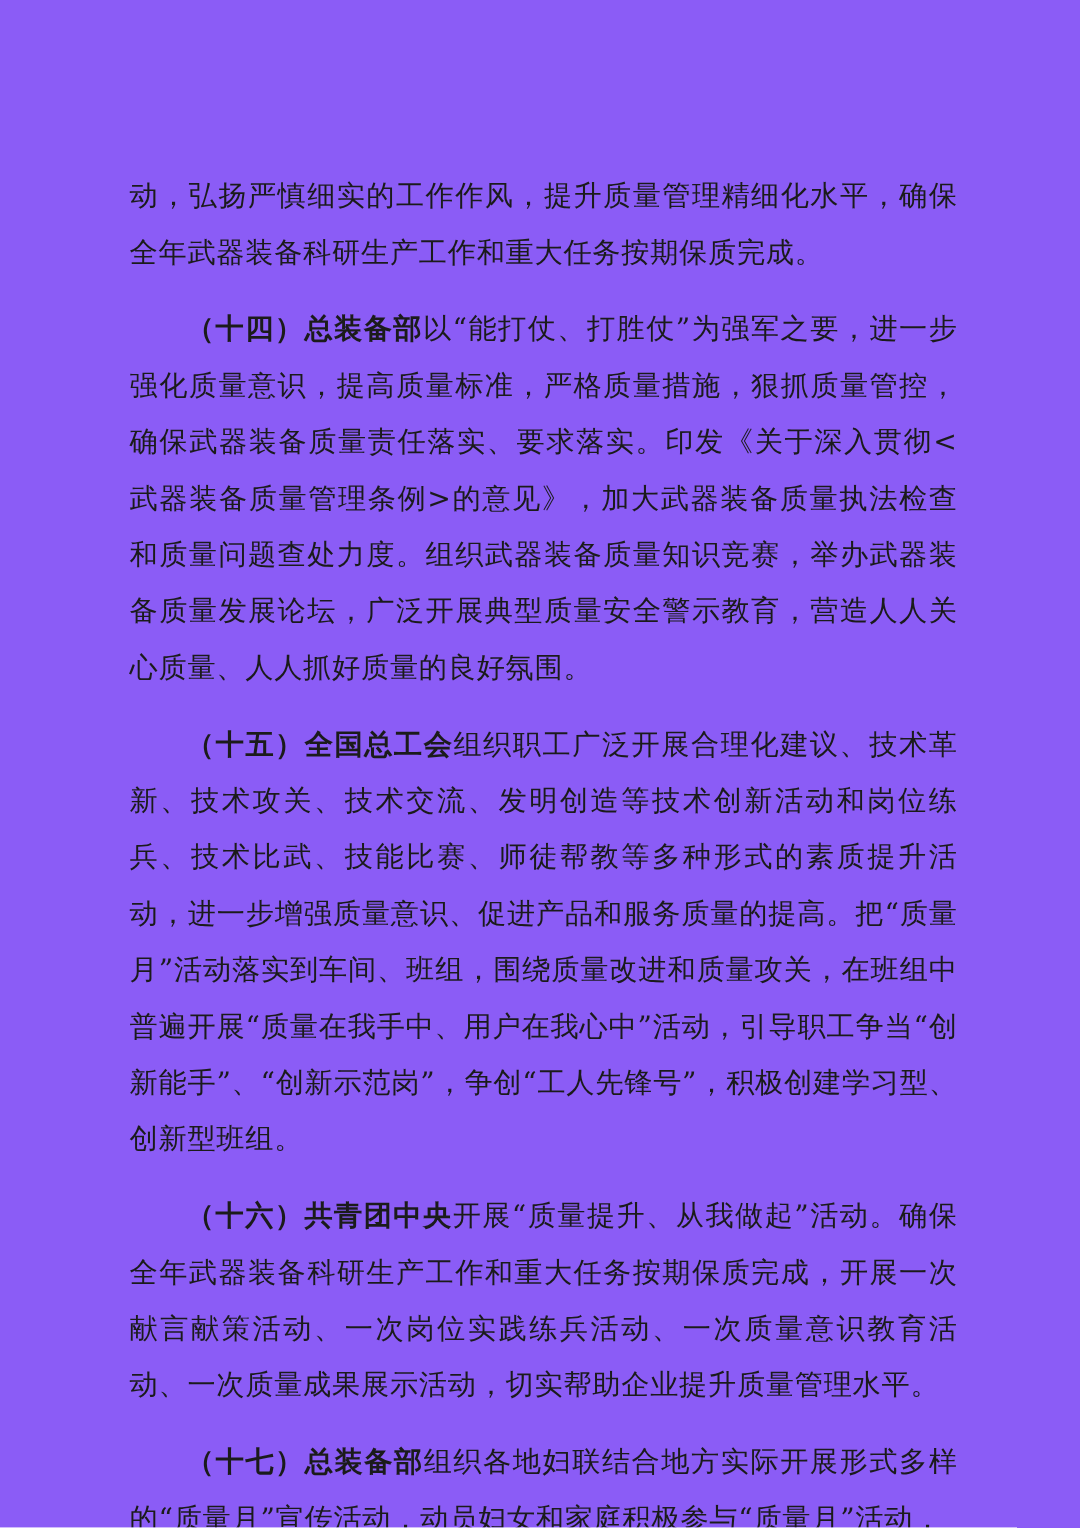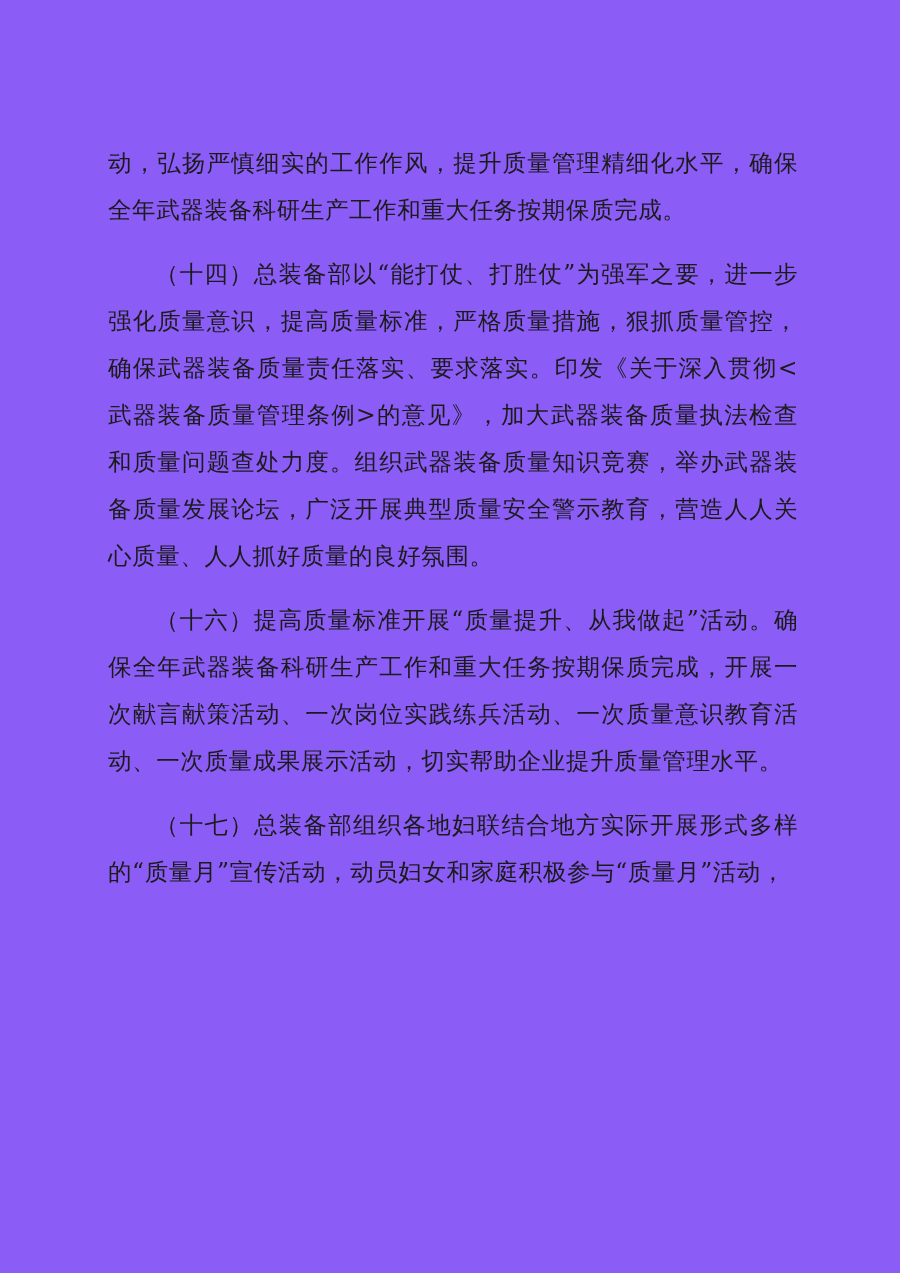--- a/index.html
+++ b/index.html
@@ -28,43 +28,46 @@
     line-height: 47px;
     color: #1b1b1b;
     text-align: justify;
     text-justify: inter-ideograph;
     letter-spacing: 0.6px;
   }
   p.indent {
     text-indent: 47px;
   }
   .lead {
-    font-weight: normal;
+    font-weight: bold;
   }
   .cont {
     text-indent: 0;
   }
 </style>
 </head>
 <body>
 
 <div class="page">
   <div class="doc-body">
 
     <p class="para cont">
       <span>动，弘扬严慎细实的工作作风，提升质量管理精细化水平，确保全年武器装备科研生产工作和重大任务按期保质完成。</span>
     </p>
 
     <p class="para indent">
       <span class="lead">（十四）总装备部</span><span>以“能打仗、打胜仗”为强军之要，进一步强化质量意识，提高质量标准，严格质量措施，狠抓质量管控，确保武器装备质量责任落实、要求落实。印发《关于深入贯彻&lt;武器装备质量管理条例&gt;的意见》，加大武器装备质量执法检查和质量问题查处力度。组织武器装备质量知识竞赛，举办武器装备质量发展论坛，广泛开展典型质量安全警示教育，营造人人关心质量、人人抓好质量的良好氛围。</span>
     </p>
 
+    <p class="para indent">
+      <span class="lead">（十五）全国总工会</span><span>组织职工广泛开展合理化建议、技术革新、技术攻关、技术交流、发明创造等技术创新活动和岗位练兵、技术比武、技能比赛、师徒帮教等多种形式的素质提升活动，进一步增强质量意识、促进产品和服务质量的提高。把“质量月”活动落实到车间、班组，围绕质量改进和质量攻关，在班组中普遍开展“质量在我手中、用户在我心中”活动，引导职工争当“创新能手”、“创新示范岗”，争创“工人先锋号”，积极创建学习型、创新型班组。</span>
+    </p>
 
     <p class="para indent">
-      <span class="lead">（十六）提高质量标准</span><span>开展“质量提升、从我做起”活动。确保全年武器装备科研生产工作和重大任务按期保质完成，开展一次献言献策活动、一次岗位实践练兵活动、一次质量意识教育活动、一次质量成果展示活动，切实帮助企业提升质量管理水平。</span>
+      <span class="lead">（十六）共青团中央</span><span>开展“质量提升、从我做起”活动。确保全年武器装备科研生产工作和重大任务按期保质完成，开展一次献言献策活动、一次岗位实践练兵活动、一次质量意识教育活动、一次质量成果展示活动，切实帮助企业提升质量管理水平。</span>
     </p>
 
     <p class="para indent">
       <span class="lead">（十七）总装备部</span><span>组织各地妇联结合地方实际开展形式多样的“质量月”宣传活动，动员妇女和家庭积极参与“质量月”活动，</span>
     </p>
 
   </div>
 </div>
 
 </body></html>

